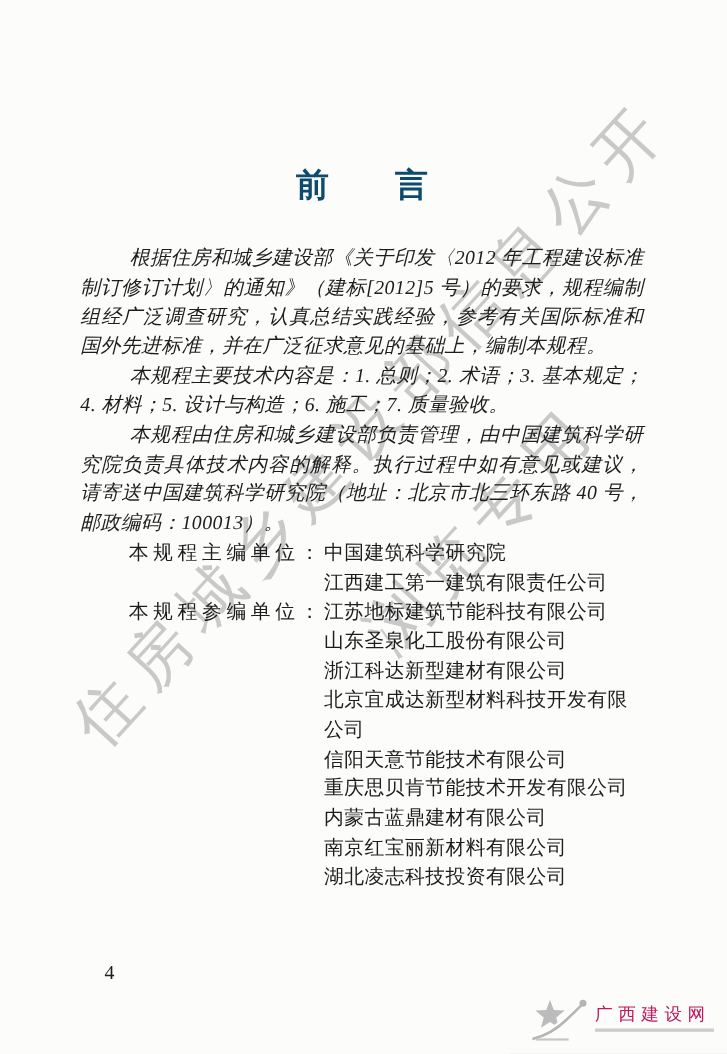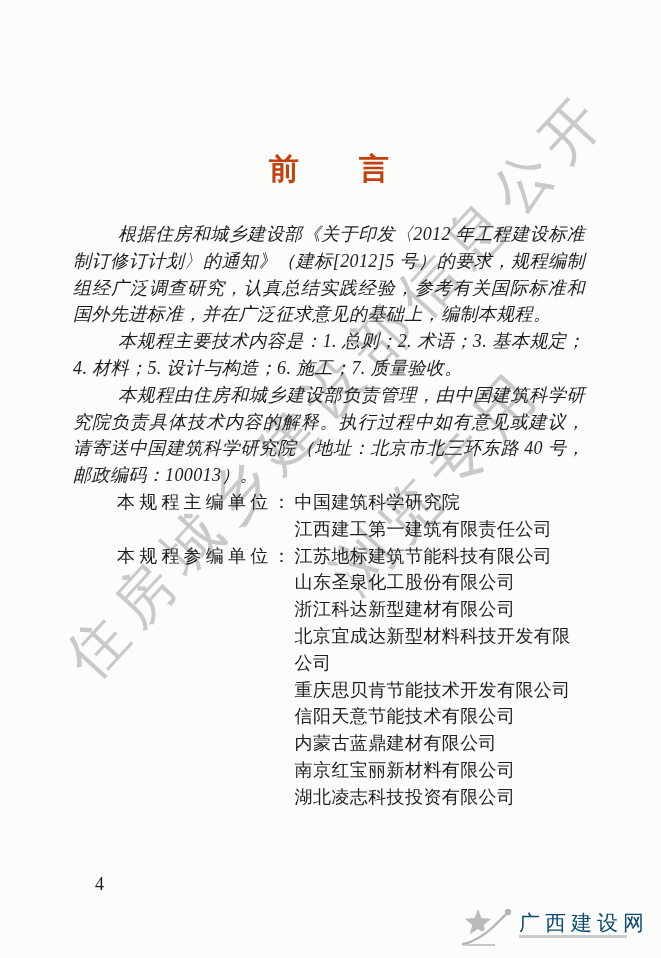--- a/index.html
+++ b/index.html
@@ -33,21 +33,21 @@
     left:73px; top:150px;
     width:512px;
     z-index:2;
   }
   .title {
     margin:0 0 33px 0;
     font-size:30px;
     line-height:38px;
     font-weight:bold;
     text-align:center;
-    color:#c2410c;
+    color:#0c4a6e;
   }
   .para {
     margin:0;
     font-size:18px;
     line-height:26.8px;
     text-align:justify;
     text-indent:2.5em;
     letter-spacing:0.4px;
     font-style:italic;
   }
@@ -85,23 +85,23 @@
     z-index:2;
   }
   .star-wrap { position:relative; width:54px; height:48px; }
   .star-tiny-text {
     position:absolute; left:6px; bottom:4px;
     width:30px; height:2px;
     background:#c6c6c6;
   }
   .logo-text-col { margin-left:6px; }
   .site-name {
-    font-size:21px;
+    font-size:16px;
     letter-spacing:5px;
-    color:#0c4a6e;
+    color:#be185d;
     line-height:18px;
   }
   .logo-tagline {
     margin-top:3px;
     width:108px; height:3px;
     background:#cccccc;
   }
 </style>
 </head>
 <body>
@@ -127,22 +127,22 @@
     </div>
 
     <div class="editor-row">
       <div class="editor-label">本规程参编单位：</div>
       <ul class="unit-list">
         <li>江苏地标建筑节能科技有限公司</li>
         <li>山东圣泉化工股份有限公司</li>
         <li>浙江科达新型建材有限公司</li>
         <li>北京宜成达新型材料科技开发有限
 公司</li>
+        <li>信阳天意节能技术有限公司</li>
         <li>重庆思贝肯节能技术开发有限公司</li>
-        <li>信阳天意节能技术有限公司</li>
         <li>内蒙古蓝鼎建材有限公司</li>
         <li>南京红宝丽新材料有限公司</li>
         <li>湖北凌志科技投资有限公司</li>
       </ul>
     </div>
   </div>
 
   <div class="page-number">4</div>
 
   <div class="footer-logo">

